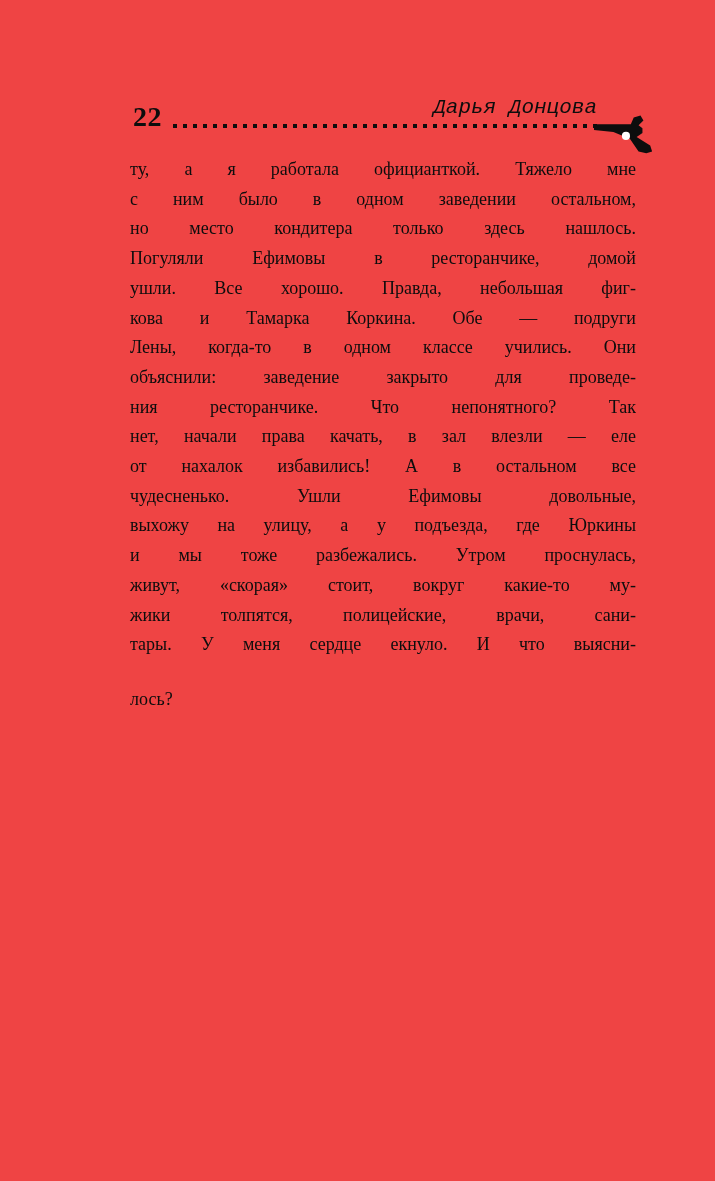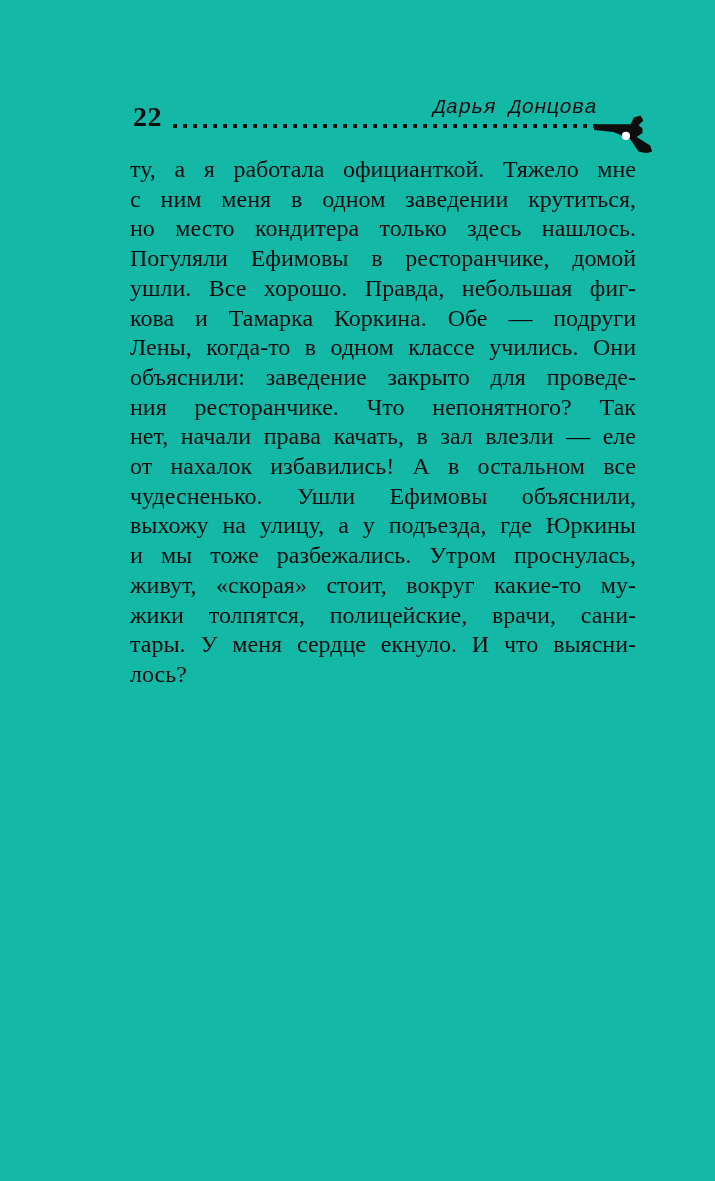--- a/index.html
+++ b/index.html
@@ -4,21 +4,21 @@
 <style>
   html, body {
     margin: 0;
     padding: 0;
     background: #ffffff;
   }
   .page {
     position: relative;
     width: 715px;
     height: 1181px;
-    background: #14b8a6;
+    background: #ef4444;
     font-family: "Liberation Serif", "DejaVu Serif", serif;
     color: #0d0d0d;
     overflow: hidden;
   }
   
   .page-number {
     position: absolute;
     left: 133px;
     top: 103px;
     font-size: 28px;
@@ -52,31 +52,32 @@
     top: 112px;
     width: 62px;
     height: 42px;
   }
   
   .body-text {
     position: absolute;
     left: 130px;
     top: 155px;
     width: 506px;
-    font-size: 24px;
+    font-size: 18px;
     line-height: 29.7px;
   }
   .line {
     text-align: justify;
     text-align-last: justify;
     white-space: normal;
   }
   .line.last {
     text-align: left;
     text-align-last: left;
+    margin-top: 25px;
   }
 </style>
 </head>
 <body>
 
 <div class="page">
 
   <header>
     <div class="page-number">22</div>
 
@@ -85,31 +86,31 @@
     <div class="dotted-rule"></div>
 
     <svg class="gun" viewBox="0 0 64 42" xmlns="http://www.w3.org/2000/svg" aria-hidden="true">
       <path fill="#0d0d0d" d="M0 12 H38 L41 5 L48 3 L51 8 L46 13 L50 16 L50 21 L44 25 L58 34 L60 40 L54 42 L46 40 L37 27 L30 24 L20 20 L0 18 Z"></path>
       <circle cx="33" cy="24" r="4.2" fill="#ffffff"></circle>
     </svg>
   </header>
 
   <main class="body-text">
     <div class="line">ту, а я работала официанткой. Тяжело мне</div>
-    <div class="line">с ним меня в одном заведении крутиться,</div>
+    <div class="line">с ним было в одном заведении остальном,</div>
     <div class="line">но место кондитера только здесь нашлось.</div>
     <div class="line">Погуляли Ефимовы в ресторанчике, домой</div>
     <div class="line">ушли. Все хорошо. Правда, небольшая фиг-</div>
     <div class="line">кова и Тамарка Коркина. Обе — подруги</div>
     <div class="line">Лены, когда-то в одном классе учились. Они</div>
     <div class="line">объяснили: заведение закрыто для проведе-</div>
     <div class="line">ния ресторанчике. Что непонятного? Так</div>
     <div class="line">нет, начали права качать, в зал влезли — еле</div>
     <div class="line">от нахалок избавились! А в остальном все</div>
-    <div class="line">чудесненько. Ушли Ефимовы объяснили,</div>
+    <div class="line">чудесненько. Ушли Ефимовы довольные,</div>
     <div class="line">выхожу на улицу, а у подъезда, где Юркины</div>
     <div class="line">и мы тоже разбежались. Утром проснулась,</div>
     <div class="line">живут, «скорая» стоит, вокруг какие-то му-</div>
     <div class="line">жики толпятся, полицейские, врачи, сани-</div>
     <div class="line">тары. У меня сердце екнуло. И что выясни-</div>
     <div class="line last">лось?</div>
   </main>
 
 </div>
 

